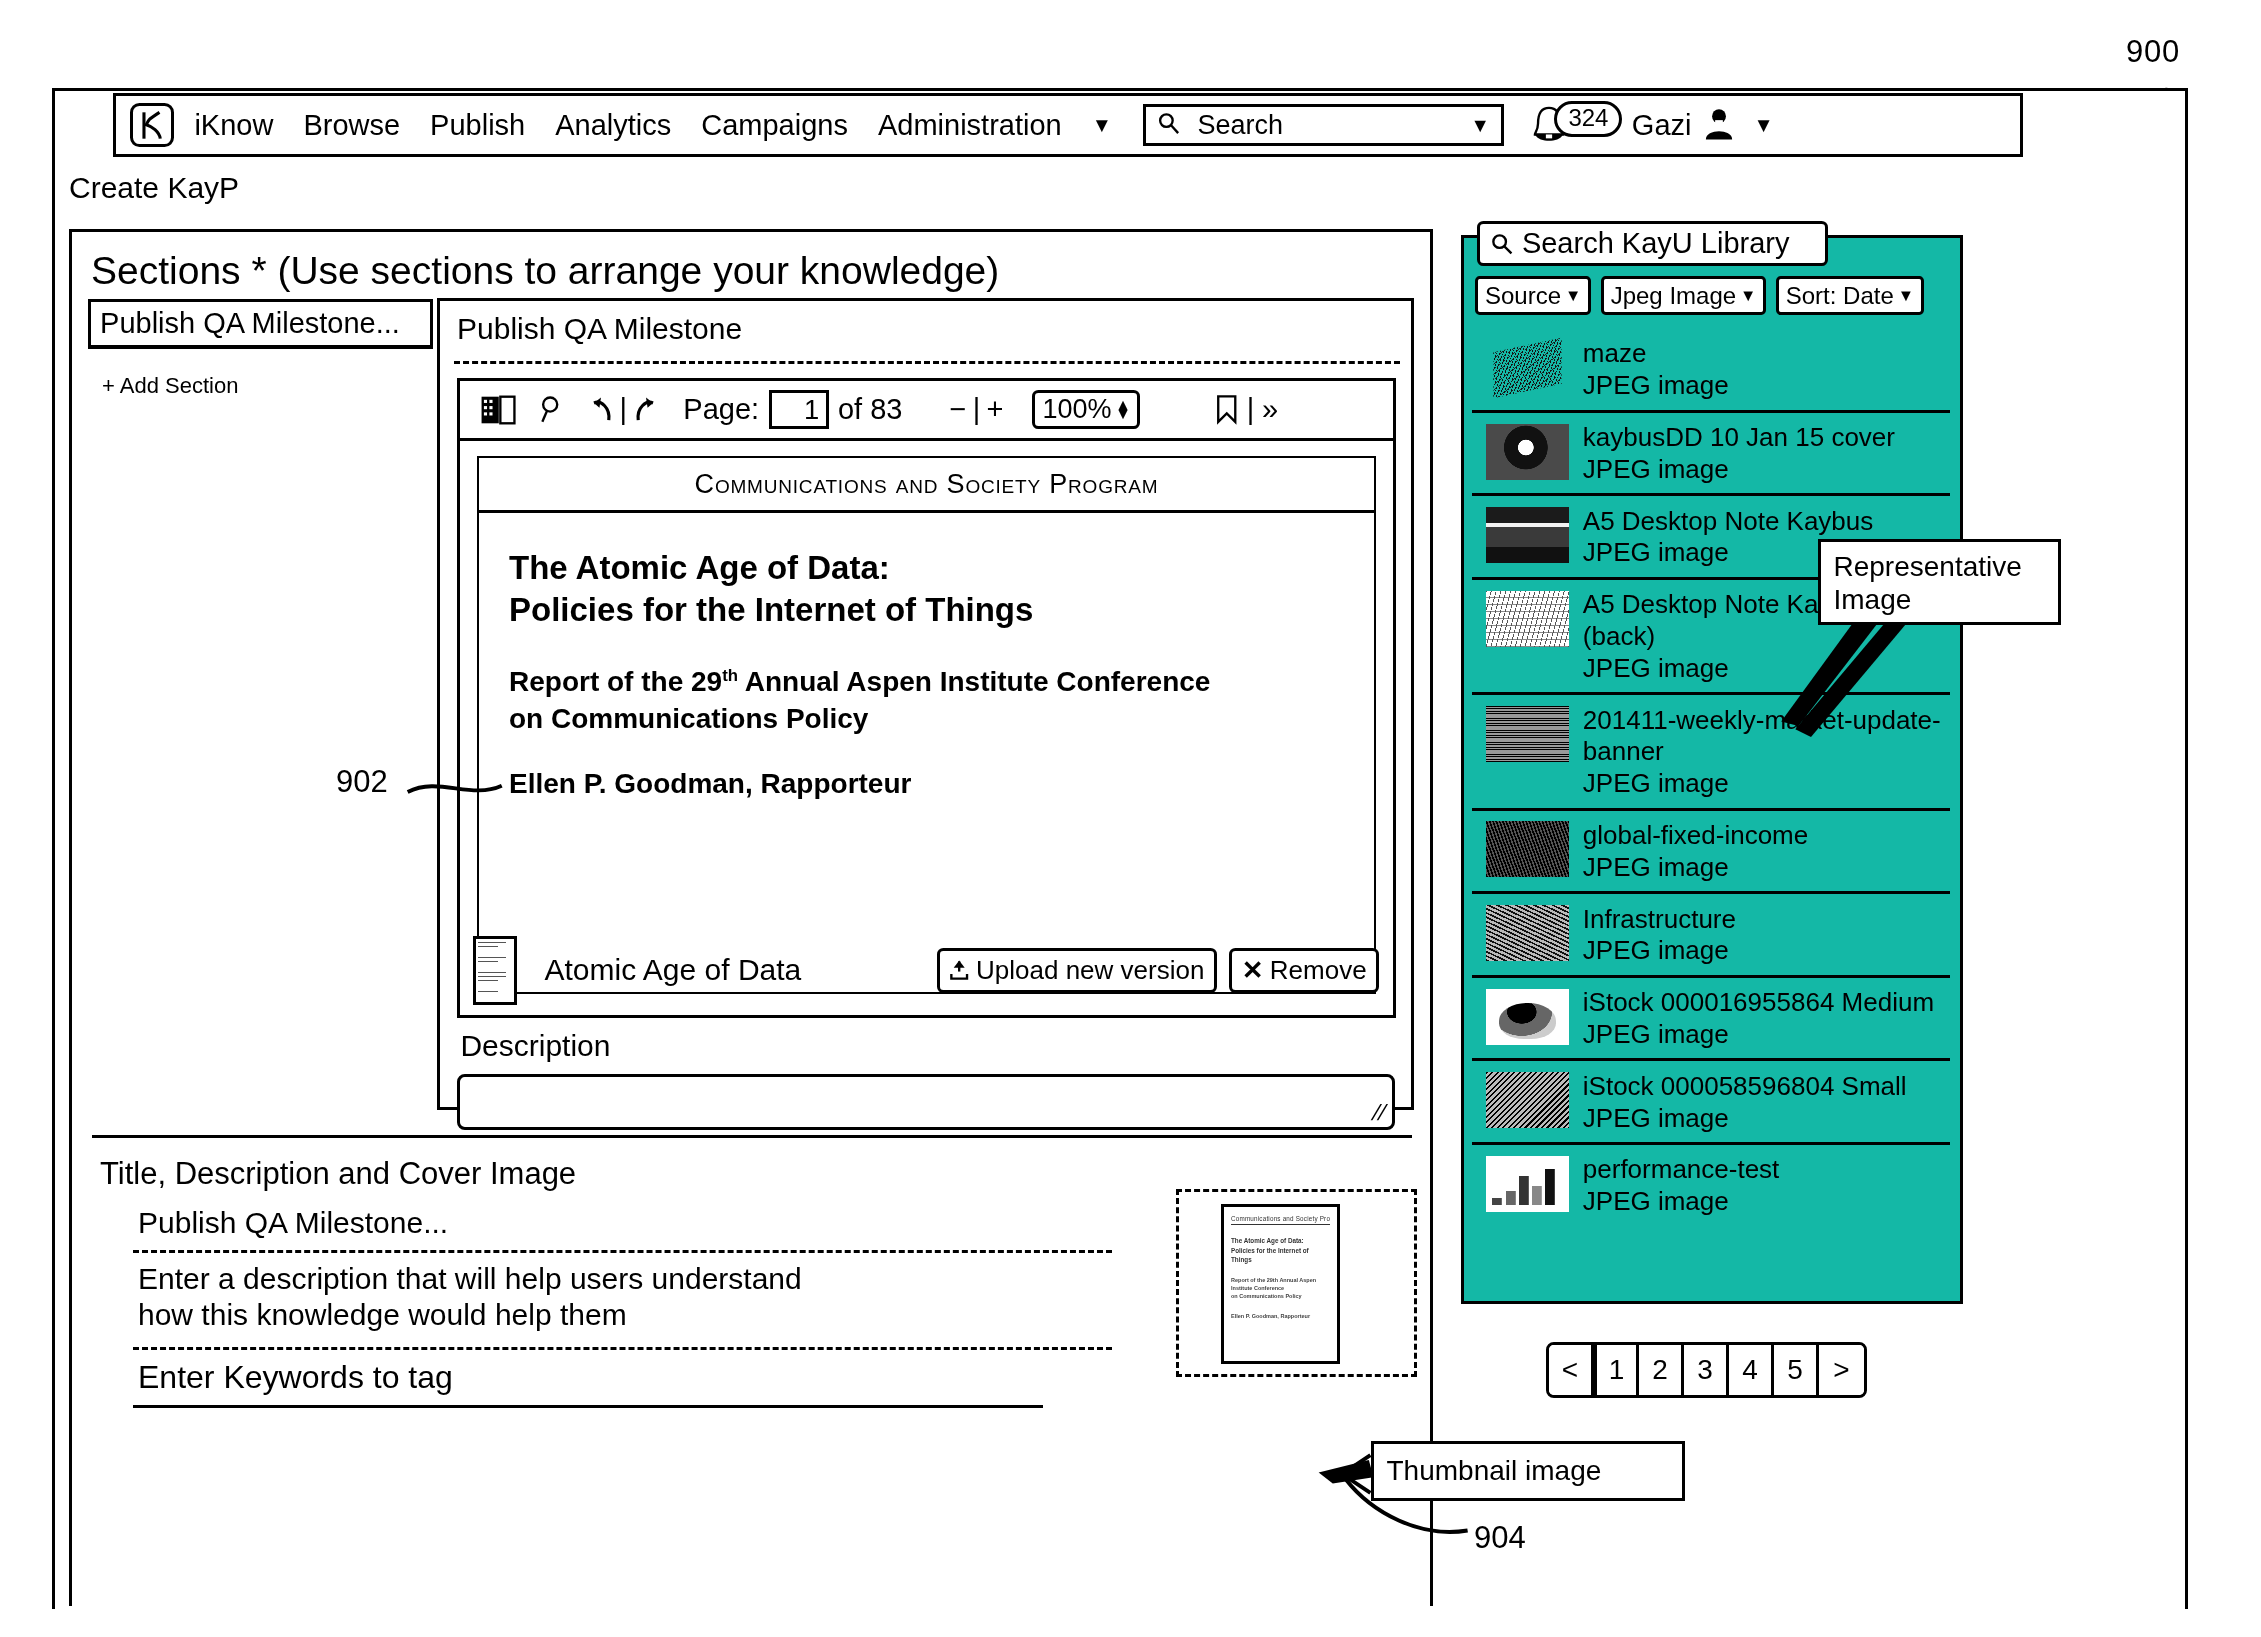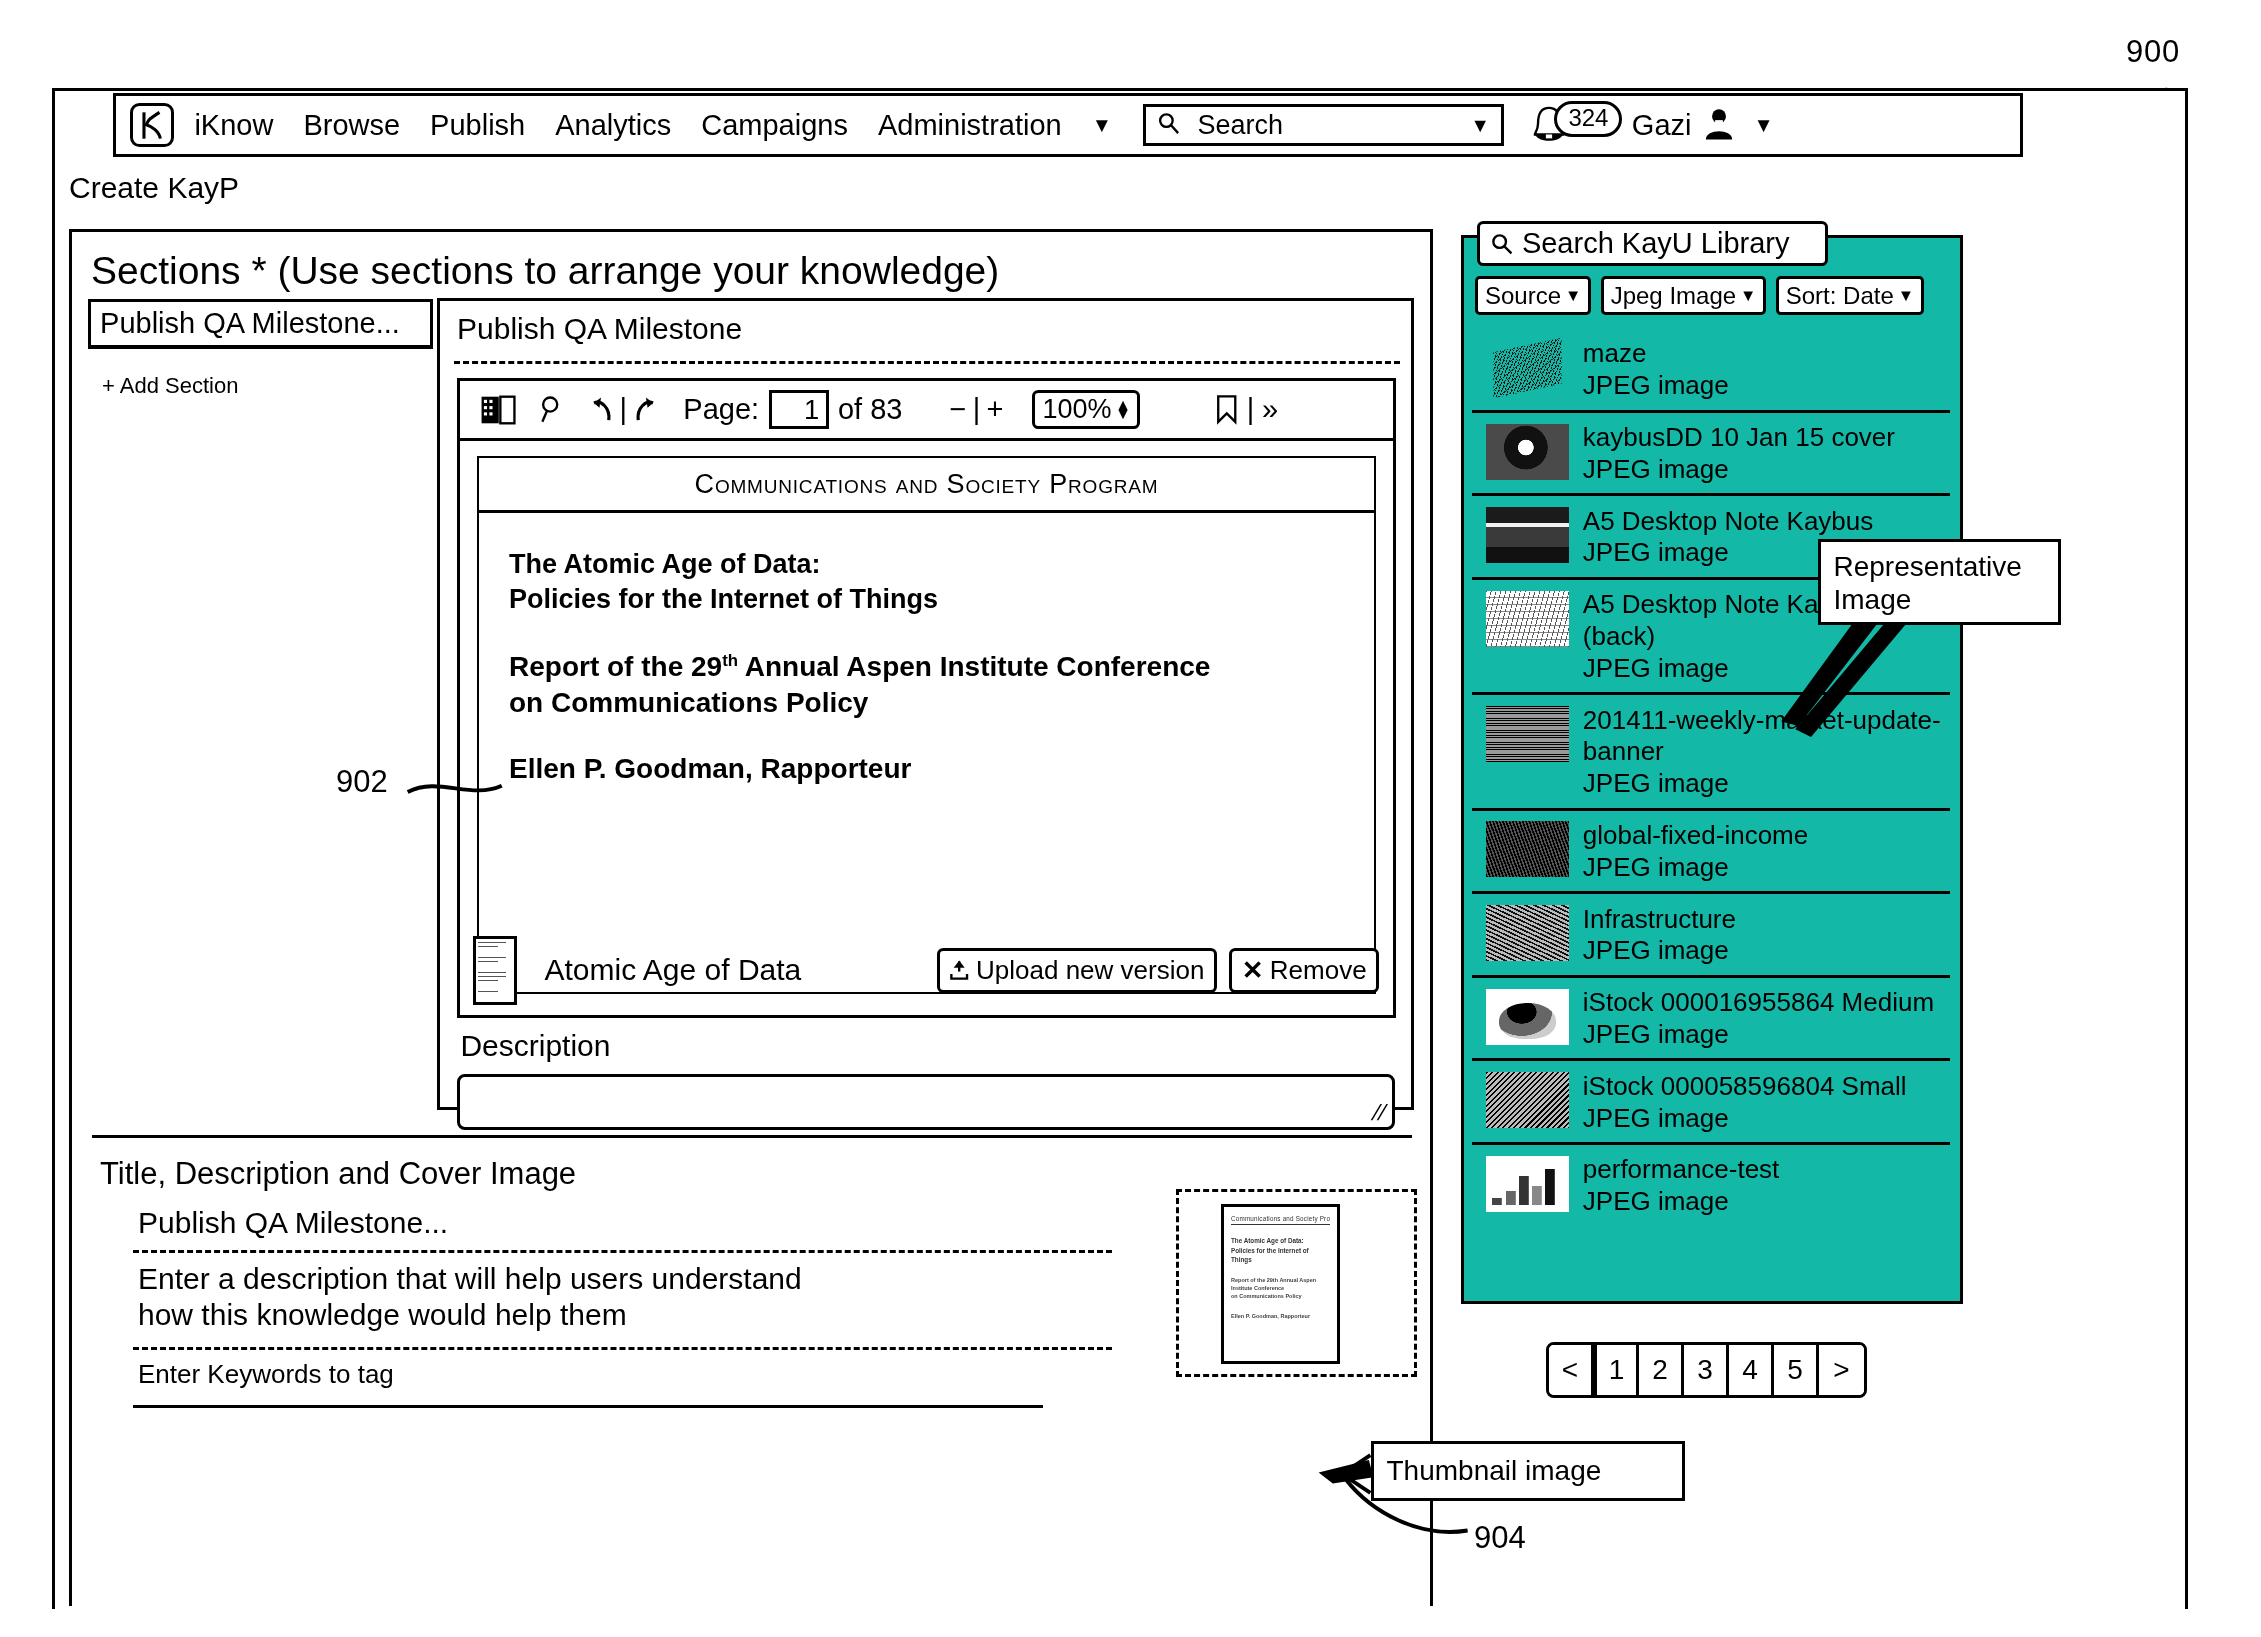--- a/index.html
+++ b/index.html
@@ -178,21 +178,21 @@
     background: #fff;
   }
   .doc-header {
     height: 52px; border-bottom: 3.1px solid #000;
     display: flex; align-items: center; justify-content: center;
     font-size: 27px;
   }
   .smallcaps { font-variant: small-caps; letter-spacing: 0.8px; }
   .doc-body { padding: 34px 30px 0 30px; }
   .doc-title {
-    font-size: 27px; font-weight: bold; line-height: 1.28;
+    font-size: 33px; font-weight: bold; line-height: 1.28;
     margin-bottom: 33px;
   }
   .doc-sub {
     font-size: 28px; font-weight: bold; line-height: 1.3;
     margin-bottom: 31px;
   }
   .doc-author { font-size: 28px; font-weight: bold; }
 
   
   .attach-row {
@@ -265,21 +265,21 @@
   .field-desc {
     position: absolute; left: 66px; top: 1029px;
     font-size: 30px; line-height: 1.2;
   }
   .field-line-2 {
     position: absolute; left: 61px; top: 1115px;
     width: 979px; height: 0; border-top: 3.9px dashed #000;
   }
   .field-keywords {
     position: absolute; left: 66px; top: 1127px;
-    font-size: 26px;
+    font-size: 32px;
   }
   .field-line-3 {
     position: absolute; left: 61px; top: 1173px;
     width: 910px; height: 0; border-top: 3.9px solid #000;
   }
 
   
   .cover-drop {
     position: absolute; left: 1104px; top: 957px;
     width: 241px; height: 188px;

